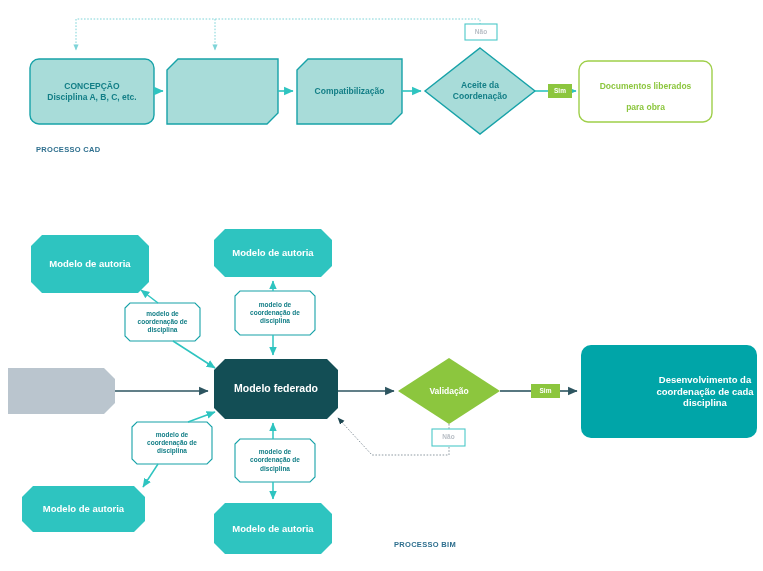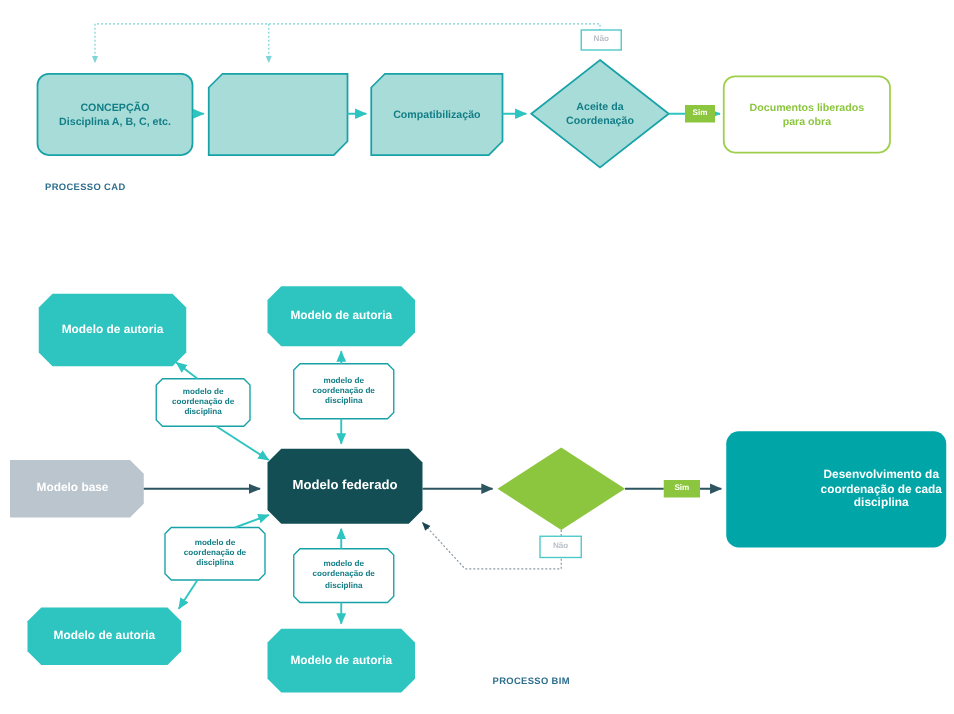--- a/index.html
+++ b/index.html
@@ -6,21 +6,21 @@
   body{width:763px;height:571px;position:relative;overflow:hidden;
        font-family:"Liberation Sans",sans-serif;}
   #stage{position:absolute;left:8px;top:0;width:763px;height:571px;}
   svg#canvas{position:absolute;left:0;top:0;width:763px;height:571px;}
   .lbl{position:absolute;display:flex;align-items:center;justify-content:center;
        text-align:center;line-height:1.25;pointer-events:none;}
   .proc-label{position:absolute;font-size:7.5px;font-weight:bold;letter-spacing:.3px;
        color:#2e6f8e;}
   .t-dark{color:#127e86;}
   .t-white{color:#ffffff;}
-  .t-green{color:#8cc63e;}
+  .t-green{color:#8cc63e;margin-top:10px;}
   .t-grey{color:#b9bfc6;}
   .f11b{font-size:10.5px;font-weight:bold;}
   .f9b{font-size:8.5px;font-weight:bold;}
   .f10b{font-size:9.5px;font-weight:bold;}
   .f7b{font-size:6.5px;font-weight:bold;}
 </style>
 </head>
 <body>
 
 <div id="stage">
@@ -146,24 +146,24 @@
 
   <div class="lbl f7b t-grey" style="left:457px;top:24px;width:32px;height:16px;">Não</div>
   <div class="lbl f7b t-white" style="left:540px;top:84px;width:24px;height:14px;">Sim</div>
 
   <div class="proc-label" style="left:28px;top:145px;">PROCESSO CAD</div>
 
   <div class="lbl f10b t-white" style="left:23px;top:235px;width:118px;height:58px;">Modelo de autoria</div>
 
   <div class="lbl f10b t-white" style="left:206px;top:229px;width:118px;height:48px;">Modelo de autoria</div>
 
-  <div class="lbl f10b t-white" style="left:0px;top:368px;width:100px;height:46px;">Modelo base</div>
 
   <div class="lbl f11b t-white" style="left:206px;top:359px;width:124px;height:60px;">Modelo federado</div>
 
+  <div class="lbl f9b t-white" style="left:401px;top:378px;width:80px;height:26px;">Validação</div>
 
   <div class="lbl" style="left:573px;top:345px;width:176px;height:93px;flex-direction:column;padding-left:36px;">
     <div class="f10b t-white">Desenvolvimento da</div>
     <div class="f10b t-white">coordenação de cada</div>
     <div class="f10b t-white">disciplina</div>
   </div>
 
   <div class="lbl f10b t-white" style="left:14px;top:486px;width:123px;height:46px;">Modelo de autoria</div>
 
   <div class="lbl f10b t-white" style="left:206px;top:503px;width:118px;height:51px;">Modelo de autoria</div>

